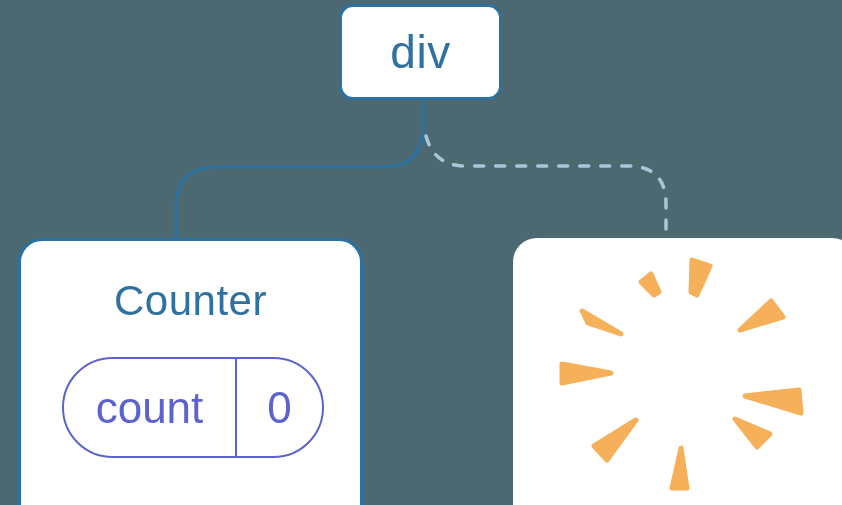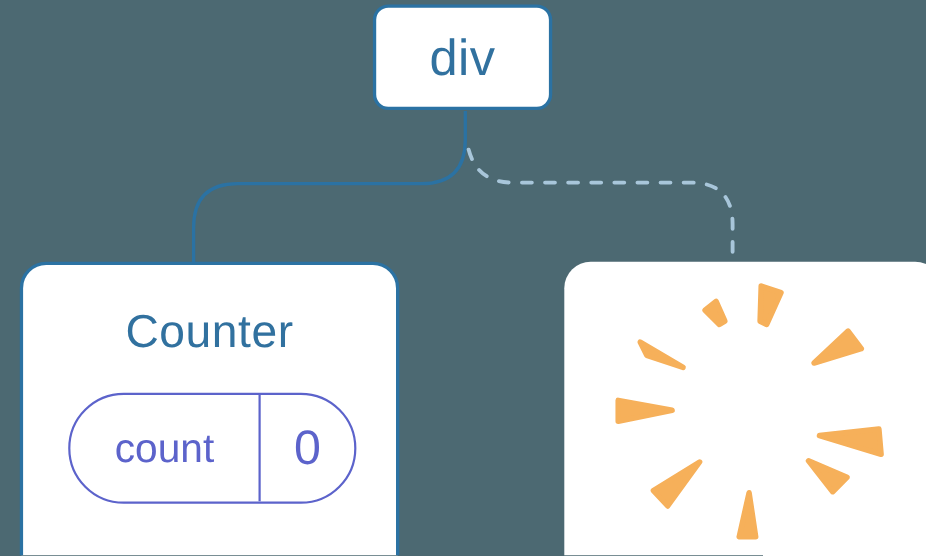--- a/index.html
+++ b/index.html
@@ -70,21 +70,21 @@
     border-radius: 52px;
     box-sizing: border-box;
     display: flex;
     align-items: stretch;
     overflow: hidden;
     color: #5c63cb;
   }
   .state-key {
     width: 171px;
     display: flex; align-items: center; justify-content: center;
-    font-size: 37px;
+    font-size: 44px;
   }
   .state-divider {
     width: 0px;
     border-left: 2.5px solid #5c63cb;
   }
   .state-value {
     flex: 1;
     display: flex; align-items: center; justify-content: center;
     font-size: 44px;
   }

